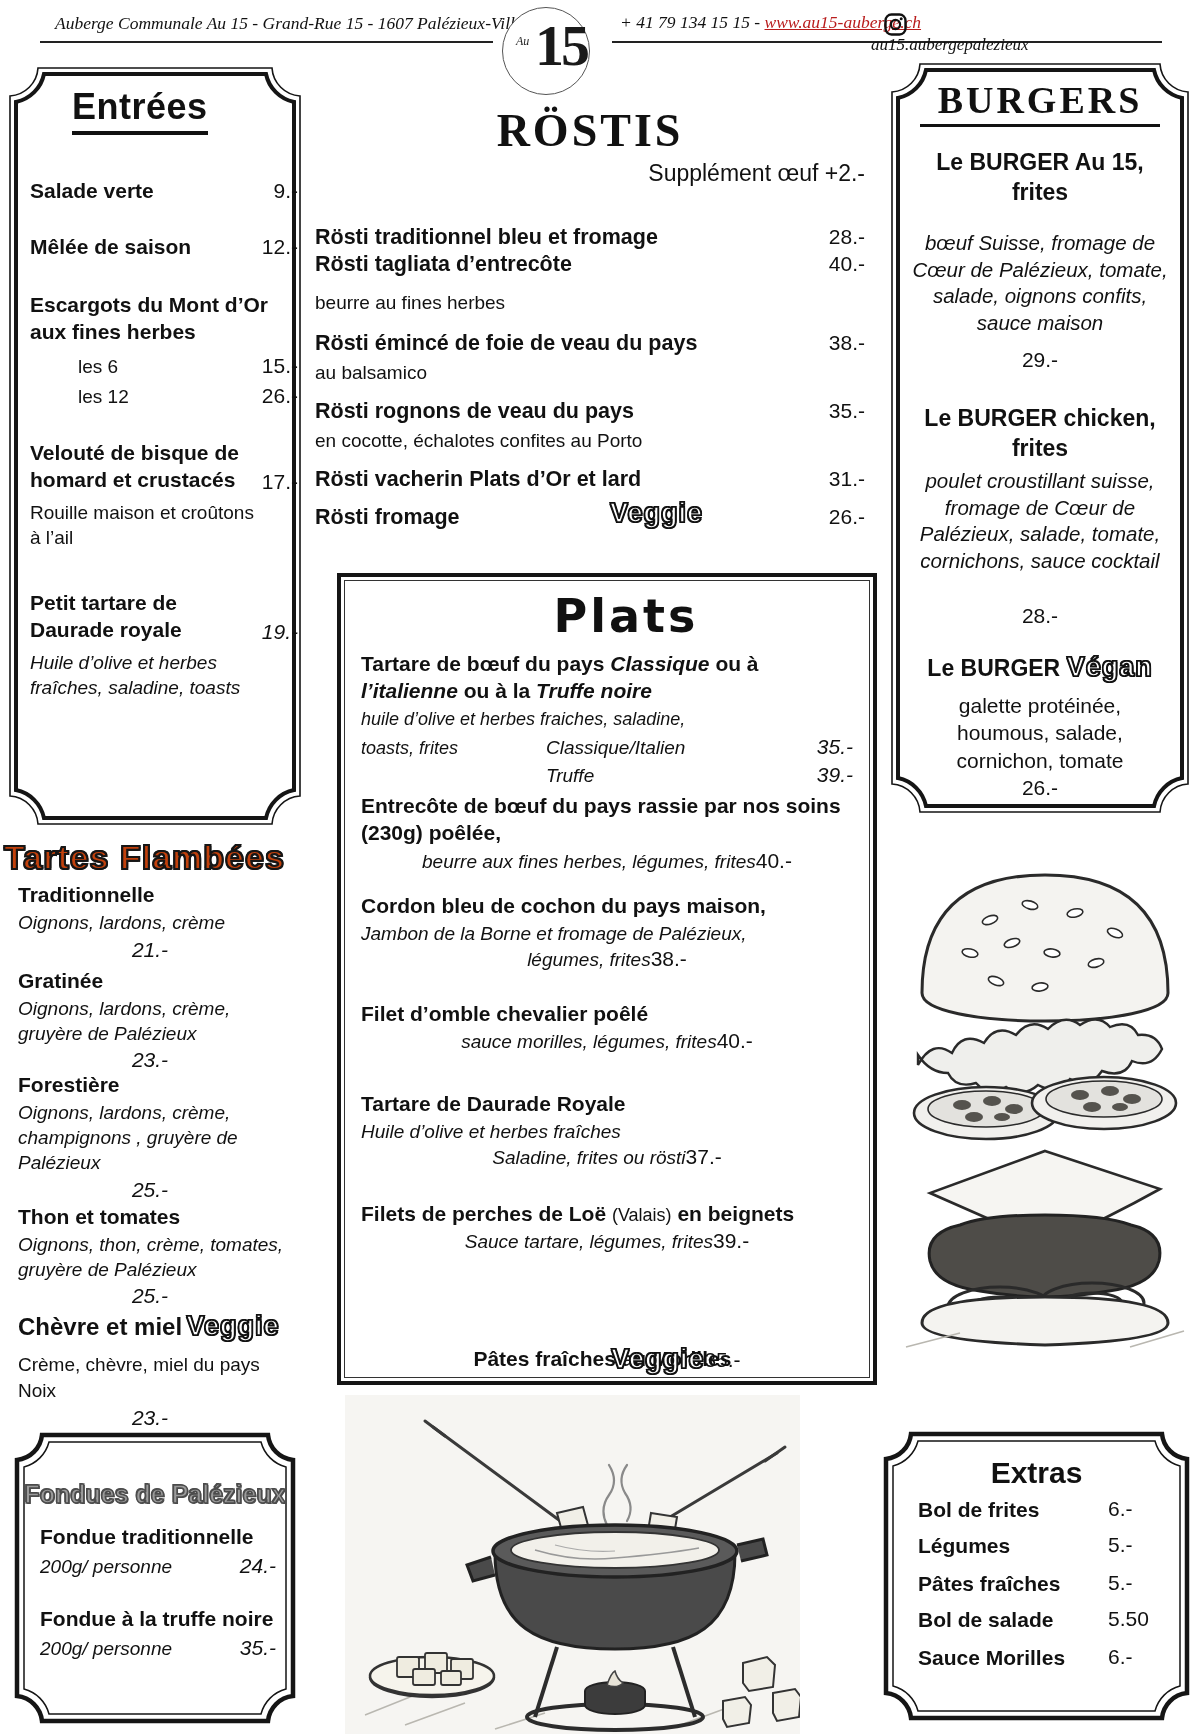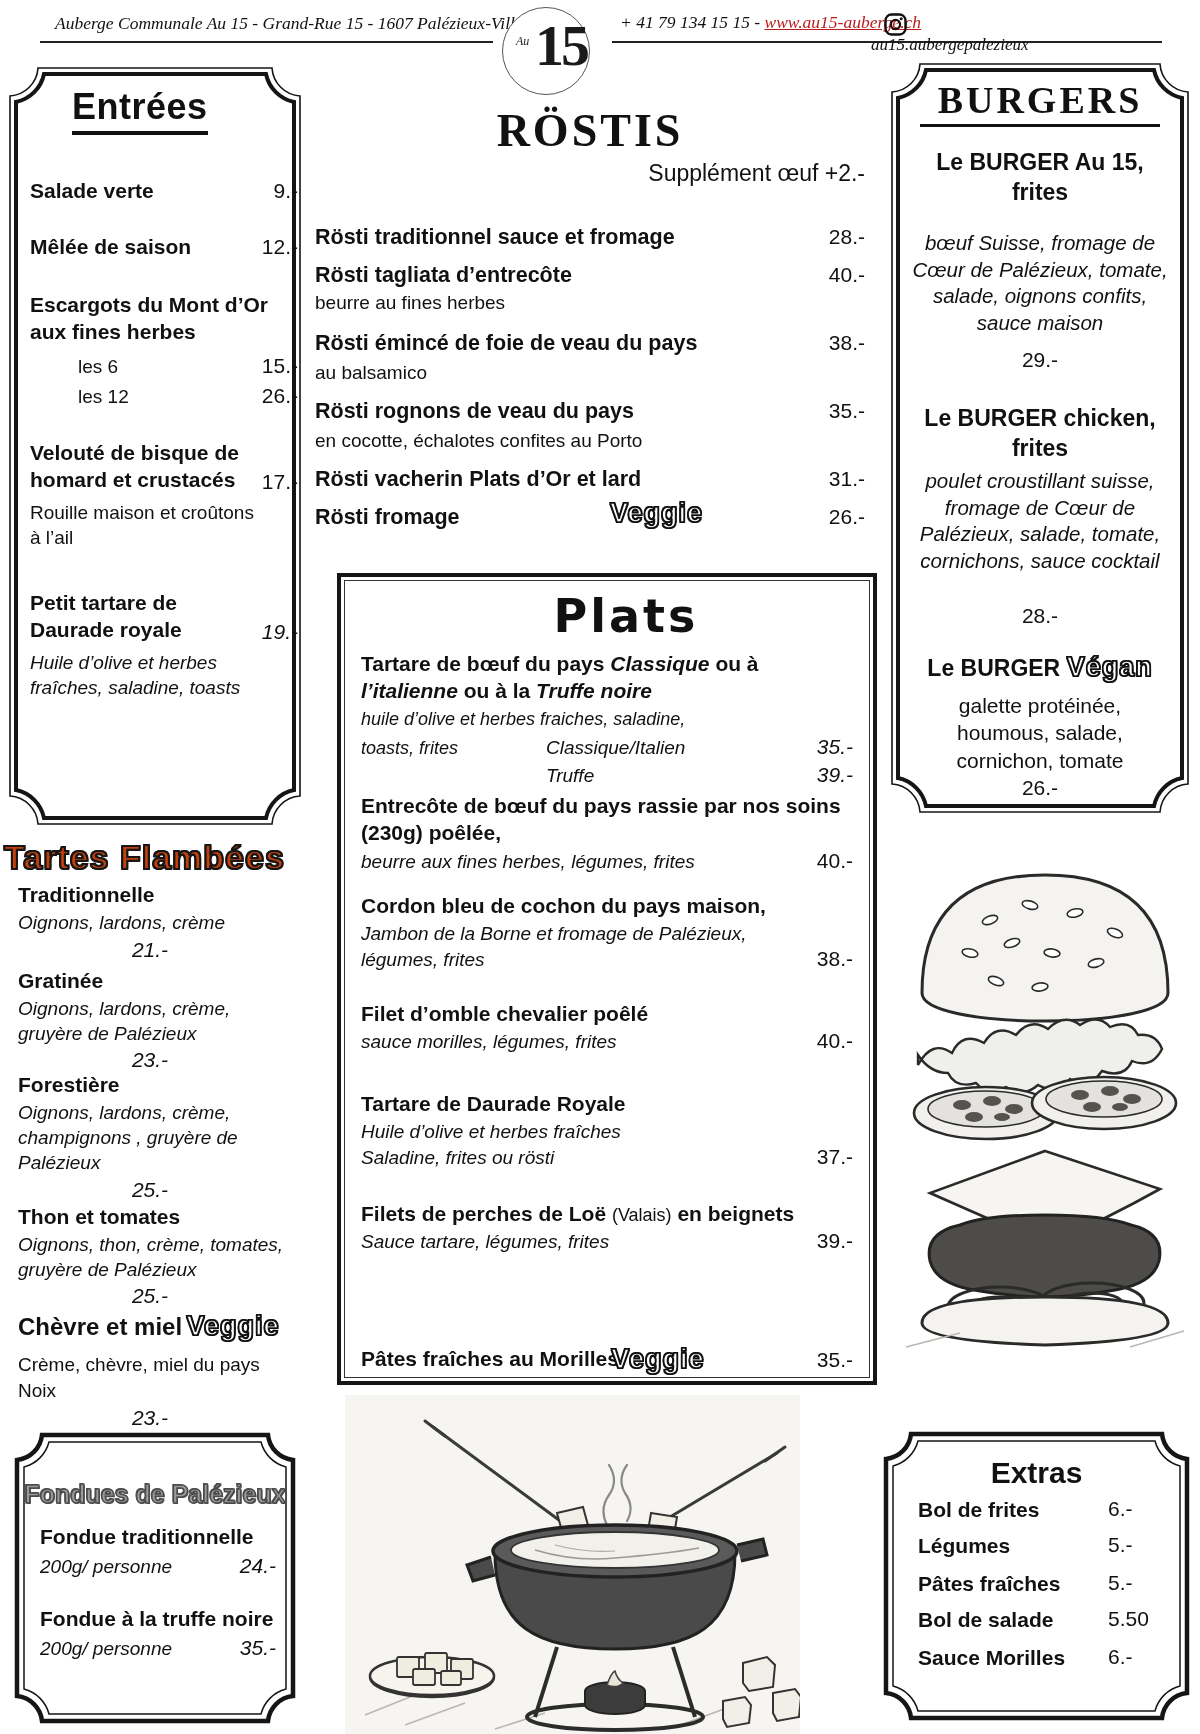--- a/index.html
+++ b/index.html
@@ -22,21 +22,21 @@
   .outline-gray{color:#9b9b9b;-webkit-text-stroke:1.5px #4c4c4c;text-shadow:-1px -1px 0 #4c4c4c,1px 1px 0 #4c4c4c;font-weight:800;}
   .badge{display:inline-block;color:#fff;-webkit-text-stroke:1.6px #111;text-shadow:-1px -1px 0 #111,1px -1px 0 #111,-1px 1px 0 #111,1px 1px 0 #111;font-weight:800;font-size:27px;letter-spacing:1px;line-height:1;}
   
   .nm{font-weight:700;font-size:21px;line-height:1.28;}
   .ds{font-size:19px;line-height:1.32;}
   .it{font-style:italic;}
   .pr{font-size:21px;font-weight:400;}
   .row{display:flex;justify-content:space-between;align-items:baseline;}
   .rowe{display:flex;justify-content:space-between;align-items:flex-end;}
   .rrow .nm{font-size:21.5px;}
-  .prow{display:flex;justify-content:space-between;align-items:baseline;}
+  .prow{display:flex;justify-content:center;align-items:baseline;}
   .prow3{display:flex;align-items:baseline;}
   .prow3 .c1{width:185px;flex:none;}
   .prow3 .c2{flex:1;}
   .prow3 .c3{flex:none;}
   
   .dbox{border:4px solid #151515;}
   .dbox-inner{position:absolute;left:3px;top:3px;right:3px;bottom:3px;border:1.5px solid #333;}
   .center{text-align:center;}
   a.site{color:#b91c1c;}
 </style>
@@ -136,24 +136,24 @@
     <div class="abs row" style="left:26px;top:204px;width:236px;">
       <span class="ds it">200g/ personne</span>
       <span class="pr it">35.-</span>
     </div>
   </div>
 
   <div class="abs h-serif center" style="left:315px;top:104px;width:550px;font-size:46px;">RÖSTIS</div>
   <div class="abs" style="left:315px;top:160px;width:550px;text-align:right;font-size:23px;">Supplément œuf +2.-</div>
 
   <div class="abs rrow row" style="left:315px;top:224px;width:550px;">
-    <span class="nm">Rösti traditionnel sauce et fromage</span>
+    <span class="nm">Rösti traditionnel bleu et fromage</span>
     <span class="pr">28.-</span>
   </div>
-  <div class="abs rrow row" style="left:315px;top:262px;width:550px;gap:31px;">
+  <div class="abs rrow row" style="left:315px;top:251px;width:550px;gap:31px;">
     <span class="nm">Rösti tagliata d’entrecôte</span>
     <span class="pr">40.-</span>
   </div>
   <div class="abs ds" style="left:315px;top:290px;">beurre au fines herbes</div>
   <div class="abs rrow row" style="left:315px;top:330px;width:550px;">
     <span class="nm">Rösti émincé de foie de veau du pays</span>
     <span class="pr">38.-</span>
   </div>
   <div class="abs ds" style="left:315px;top:360px;">au balsamico</div>
   <div class="abs rrow row" style="left:315px;top:398px;width:550px;">

